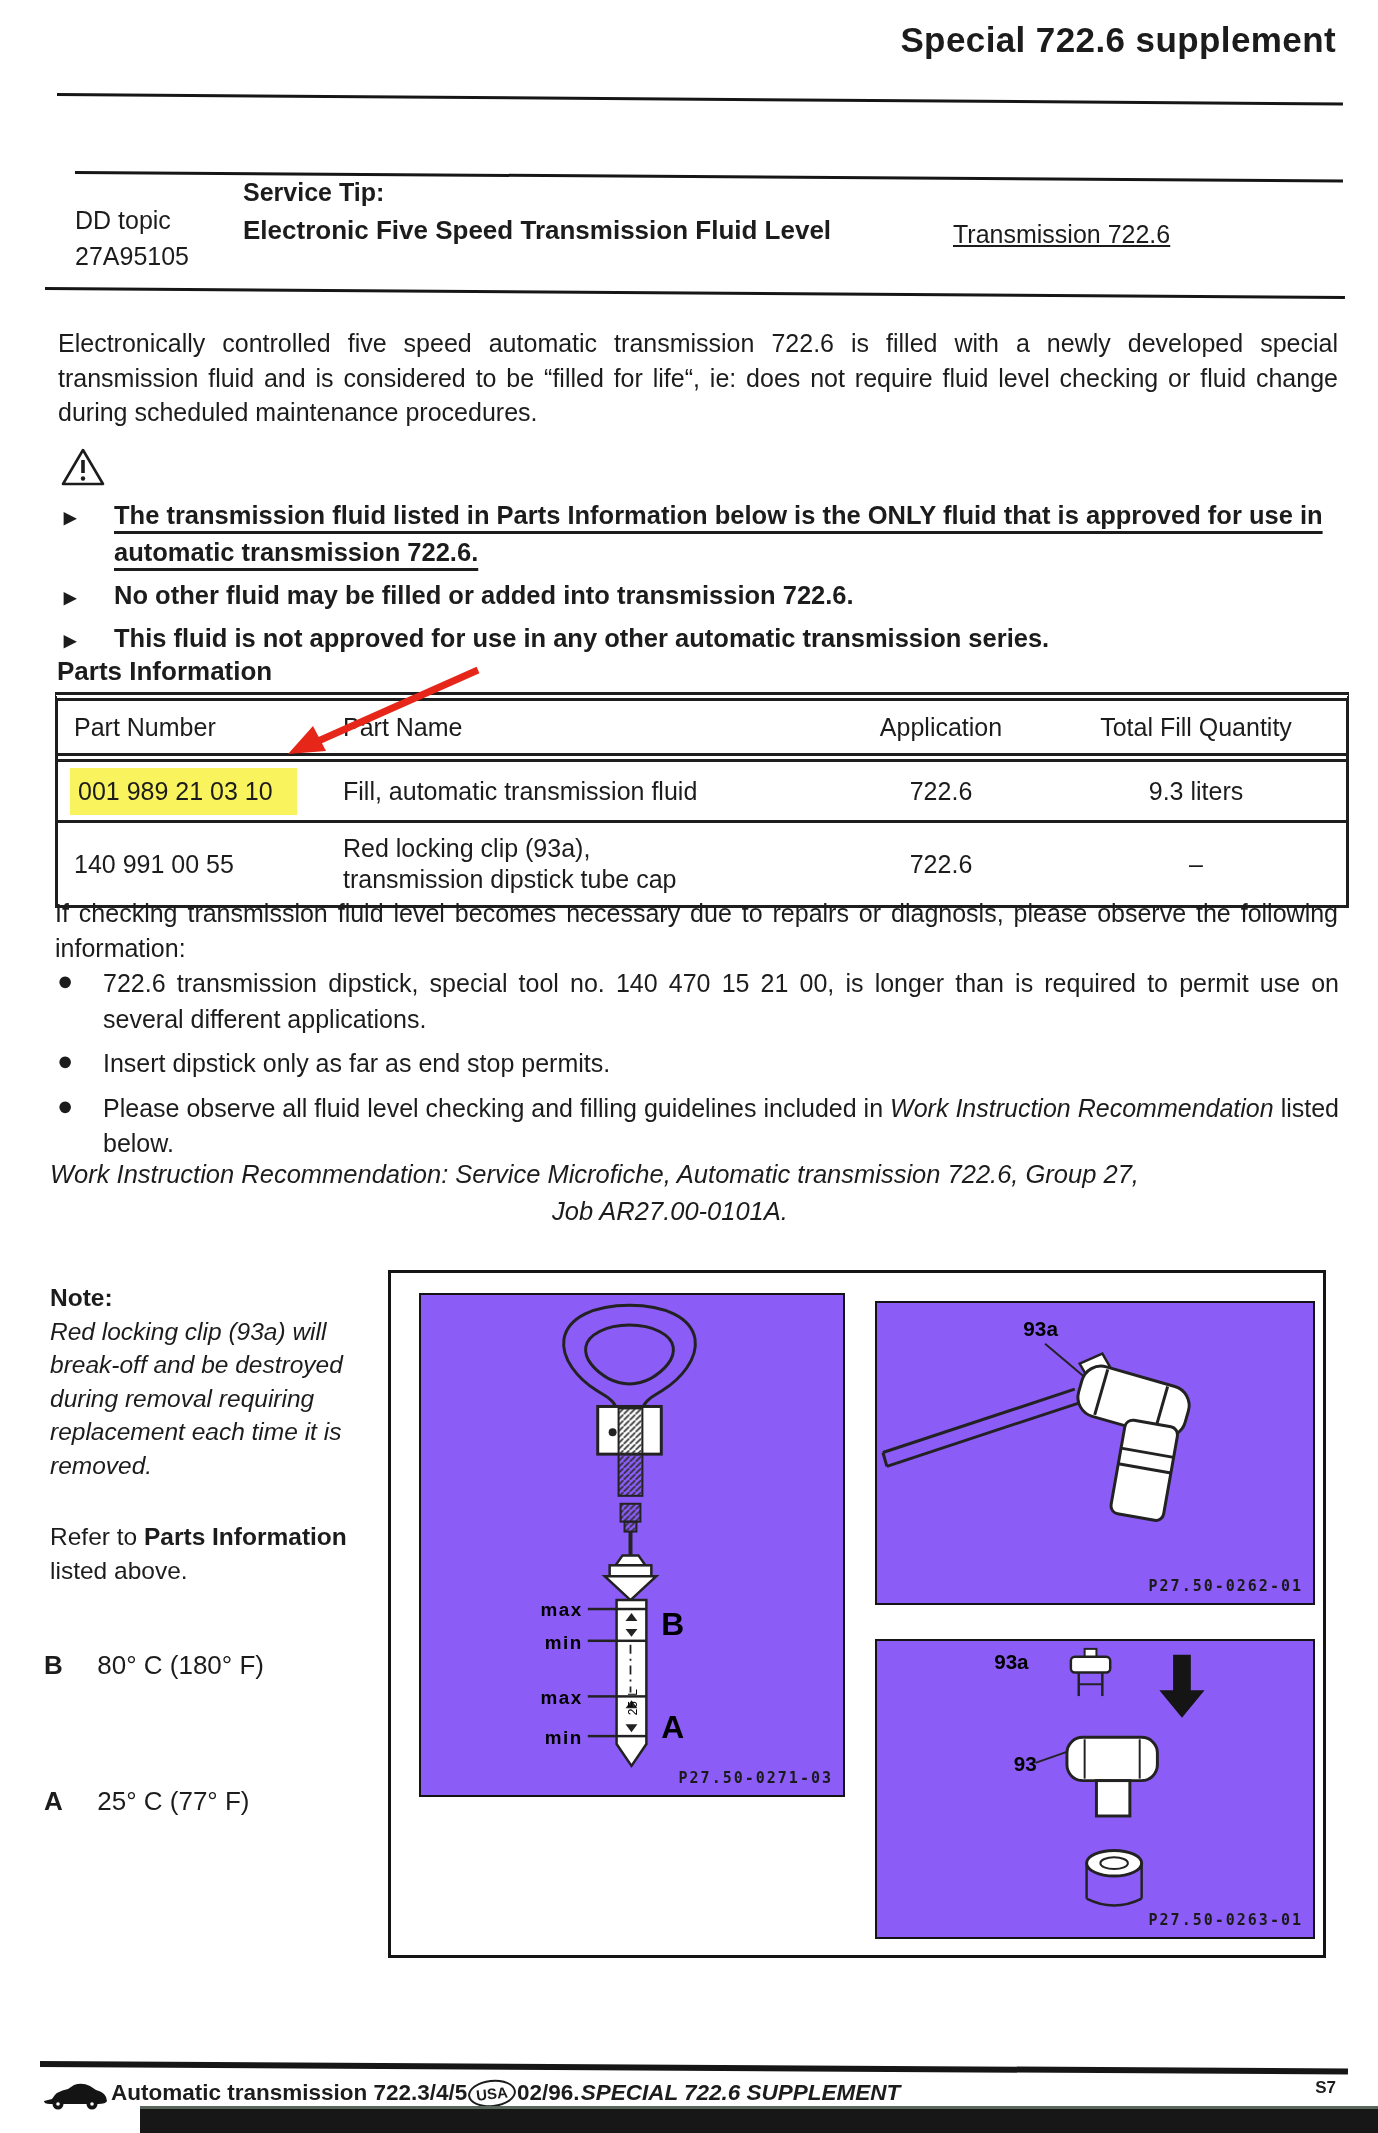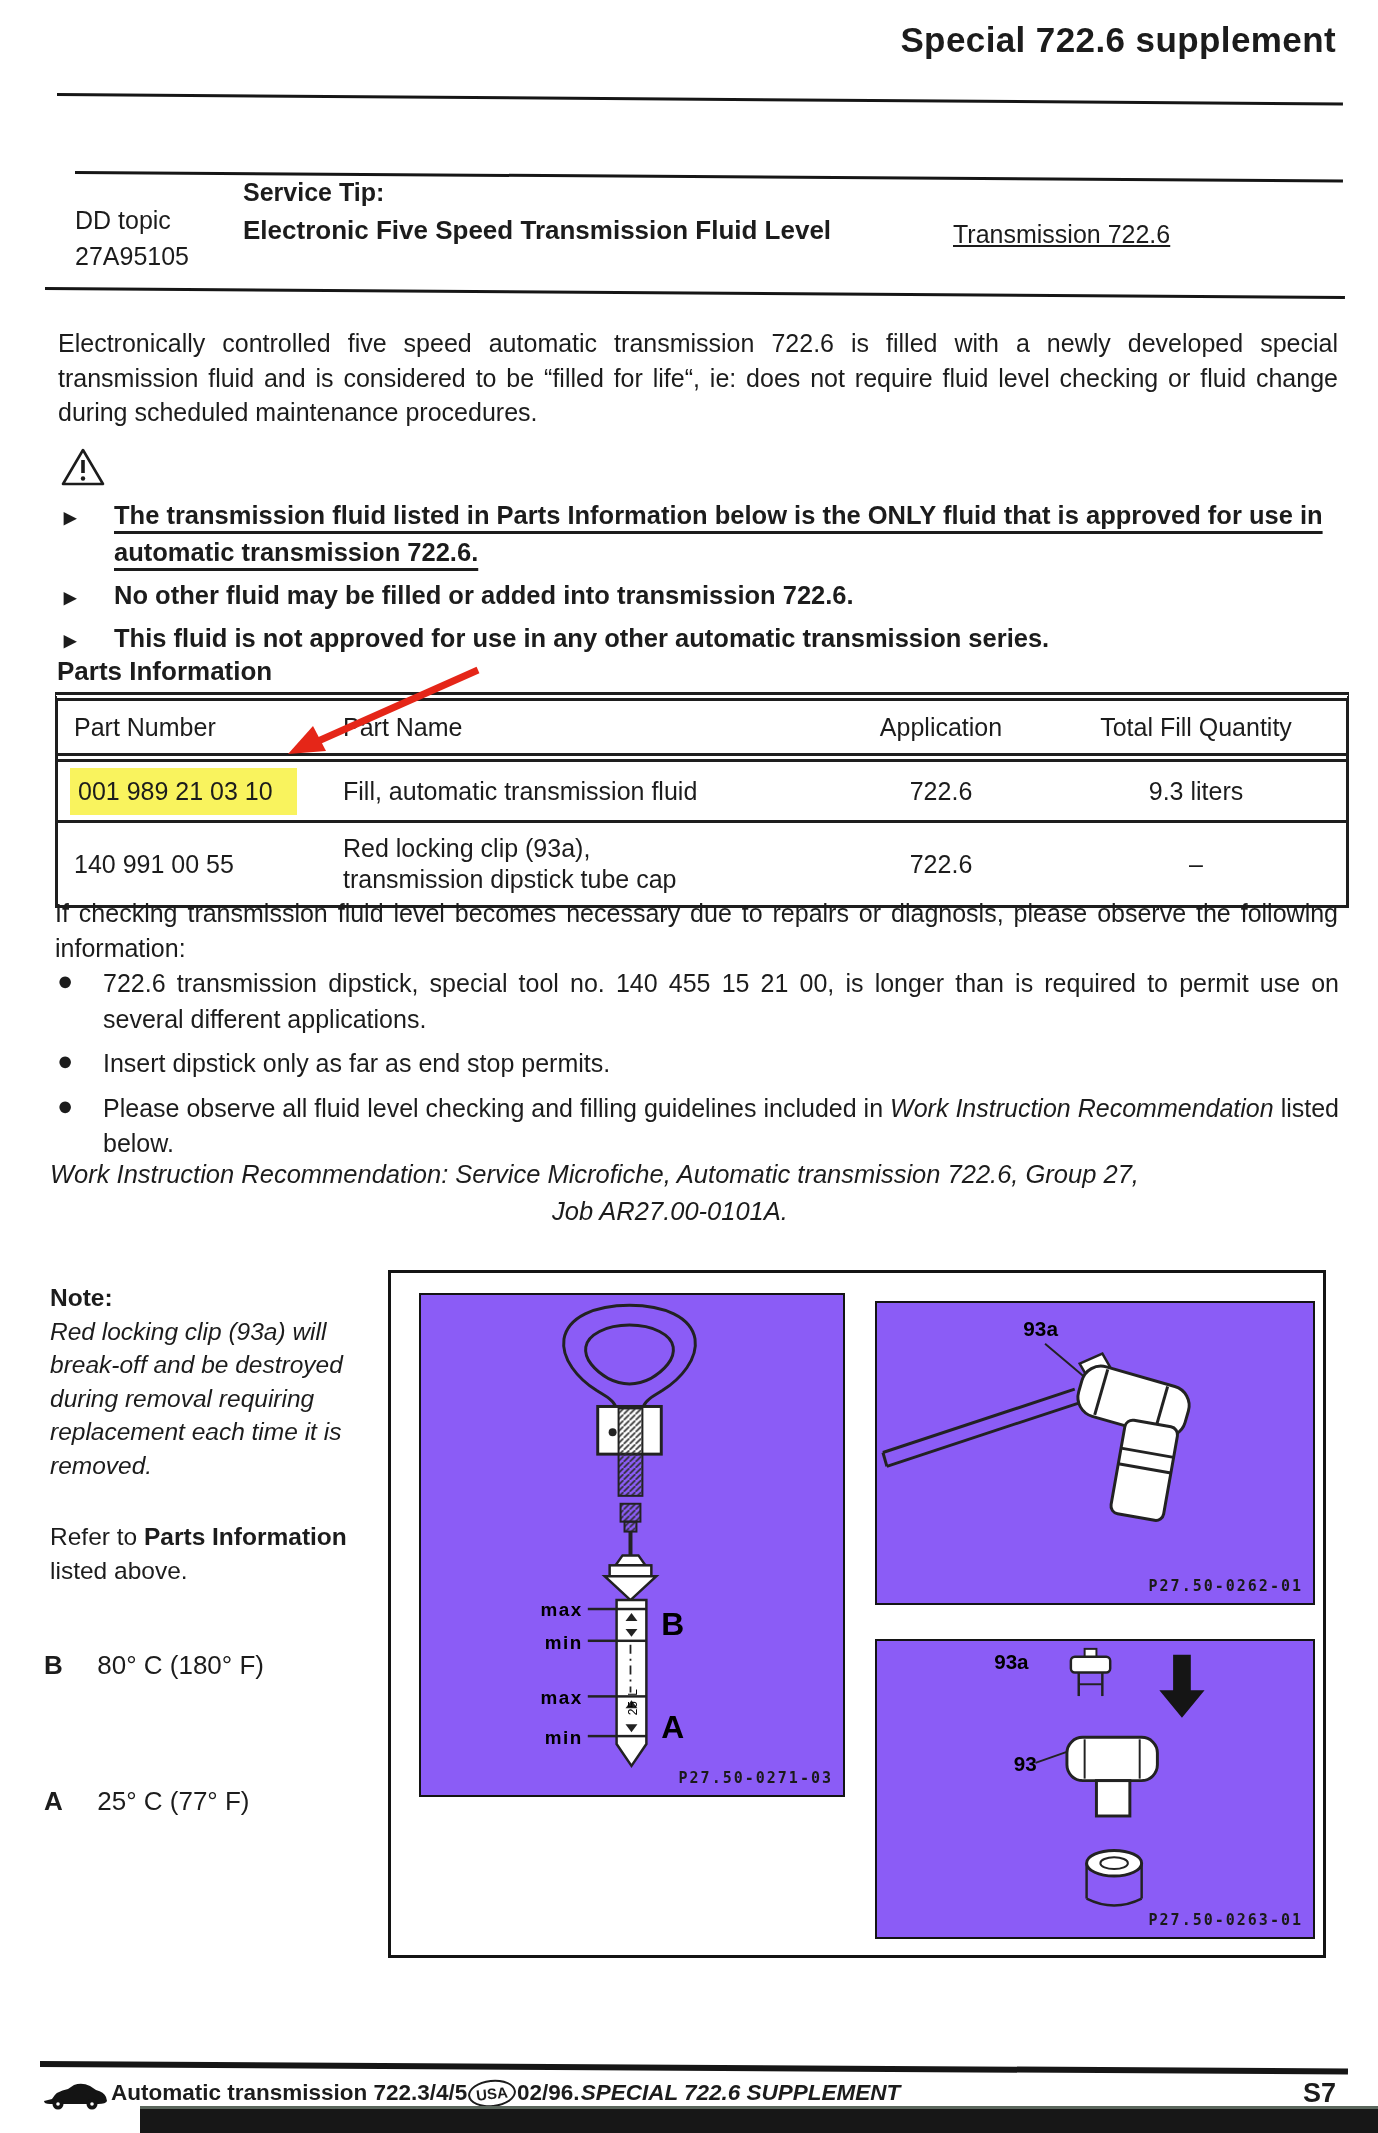--- a/index.html
+++ b/index.html
@@ -71,21 +71,21 @@
   .fig-left{left:28px;top:20px;width:422px;height:500px;}
   .fig-top-right{left:484px;top:28px;width:436px;height:300px;}
   .fig-bottom-right{left:484px;top:366px;width:436px;height:296px;}
   .fig-cap{position:absolute;right:10px;bottom:8px;font-family:"DejaVu Sans Mono",monospace;
     font-size:15px;font-weight:bold;letter-spacing:2px;color:#1a1a1a;}
 
   .footer-line{position:absolute;left:38px;top:2080px;display:flex;align-items:flex-start;gap:1px;font-size:22.5px;white-space:nowrap;}
   .footer-main{font-weight:bold;}
   .usa-badge{display:inline-block;border:2.5px solid #1c1c1c;border-radius:50%;padding:3px 6px;font-size:15px;font-weight:bold;transform:rotate(-6deg);}
   .footer-supp{font-style:italic;font-weight:bold;}
-  .page-num{position:absolute;right:42px;top:2078px;font-size:27px;font-weight:bold;}
+  .page-num{position:absolute;right:42px;top:2078px;font-size:17px;font-weight:bold;}
   .scan-bar{position:absolute;left:140px;right:0;bottom:0;height:24px;background:#171717;border-top:3px solid #5a665c;}
 
   svg text{font-family:"Liberation Sans",sans-serif;}
   .svg-small-label{font-size:19px;font-weight:bold;letter-spacing:1.5px;}
   .svg-zone-label{font-size:32px;font-weight:bold;}
   .svg-part-label{font-size:21px;font-weight:bold;}
 </style>
 </head>
 <body>
 
@@ -157,21 +157,21 @@
       <div class="col-app">722.6</div>
       <div class="col-qty">–</div>
     </div>
   </div>
 
   <div class="checking-intro">If checking transmission fluid level becomes necessary due to repairs or diagnosis, please observe the following information:</div>
 
   <div class="dot-list">
     <div class="dot-item">
       <span class="dot-bullet">●</span>
-      <span>722.6 transmission dipstick, special tool no. 140 455 15 21 00, is longer than is required to permit use on several different applications.</span>
+      <span>722.6 transmission dipstick, special tool no. 140 470 15 21 00, is longer than is required to permit use on several different applications.</span>
     </div>
     <div class="dot-item">
       <span class="dot-bullet">●</span>
       <span>Insert dipstick only as far as end stop permits.</span>
     </div>
     <div class="dot-item">
       <span class="dot-bullet">●</span>
       <span>Please observe all fluid level checking and filling guidelines included in </span><span class="it">Work Instruction Recommendation</span><span> listed below.</span>
     </div>
   </div>

